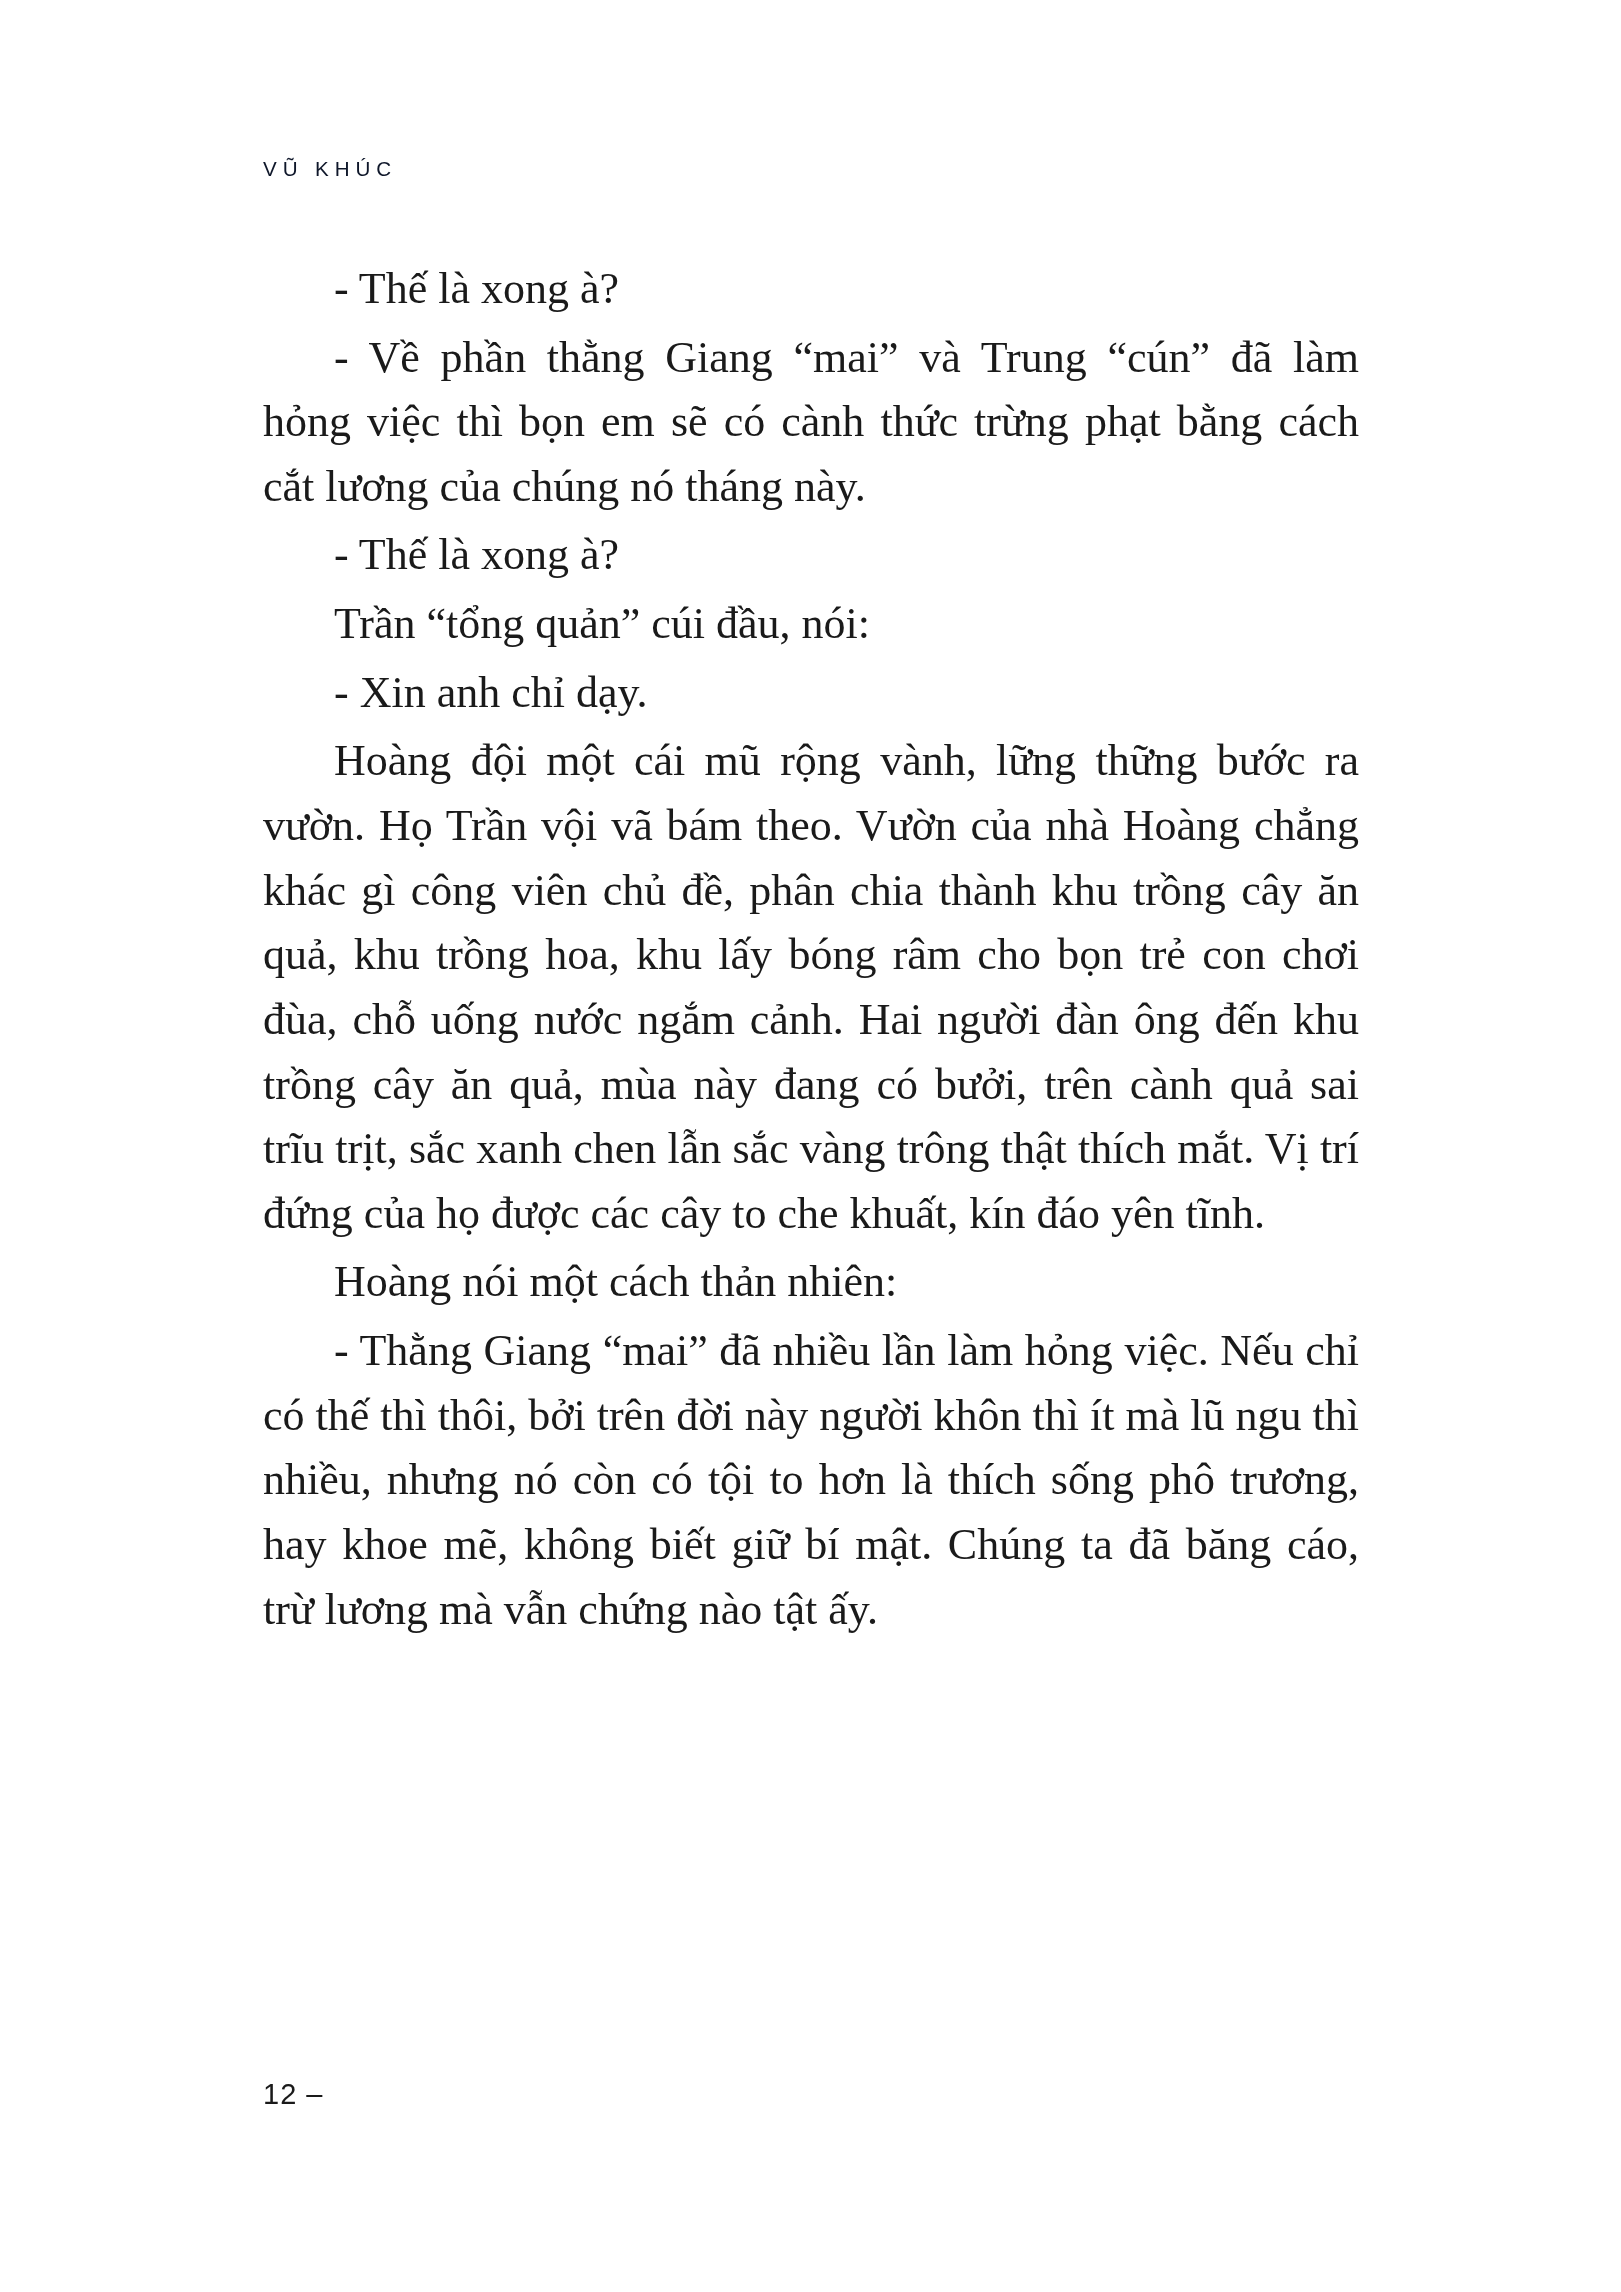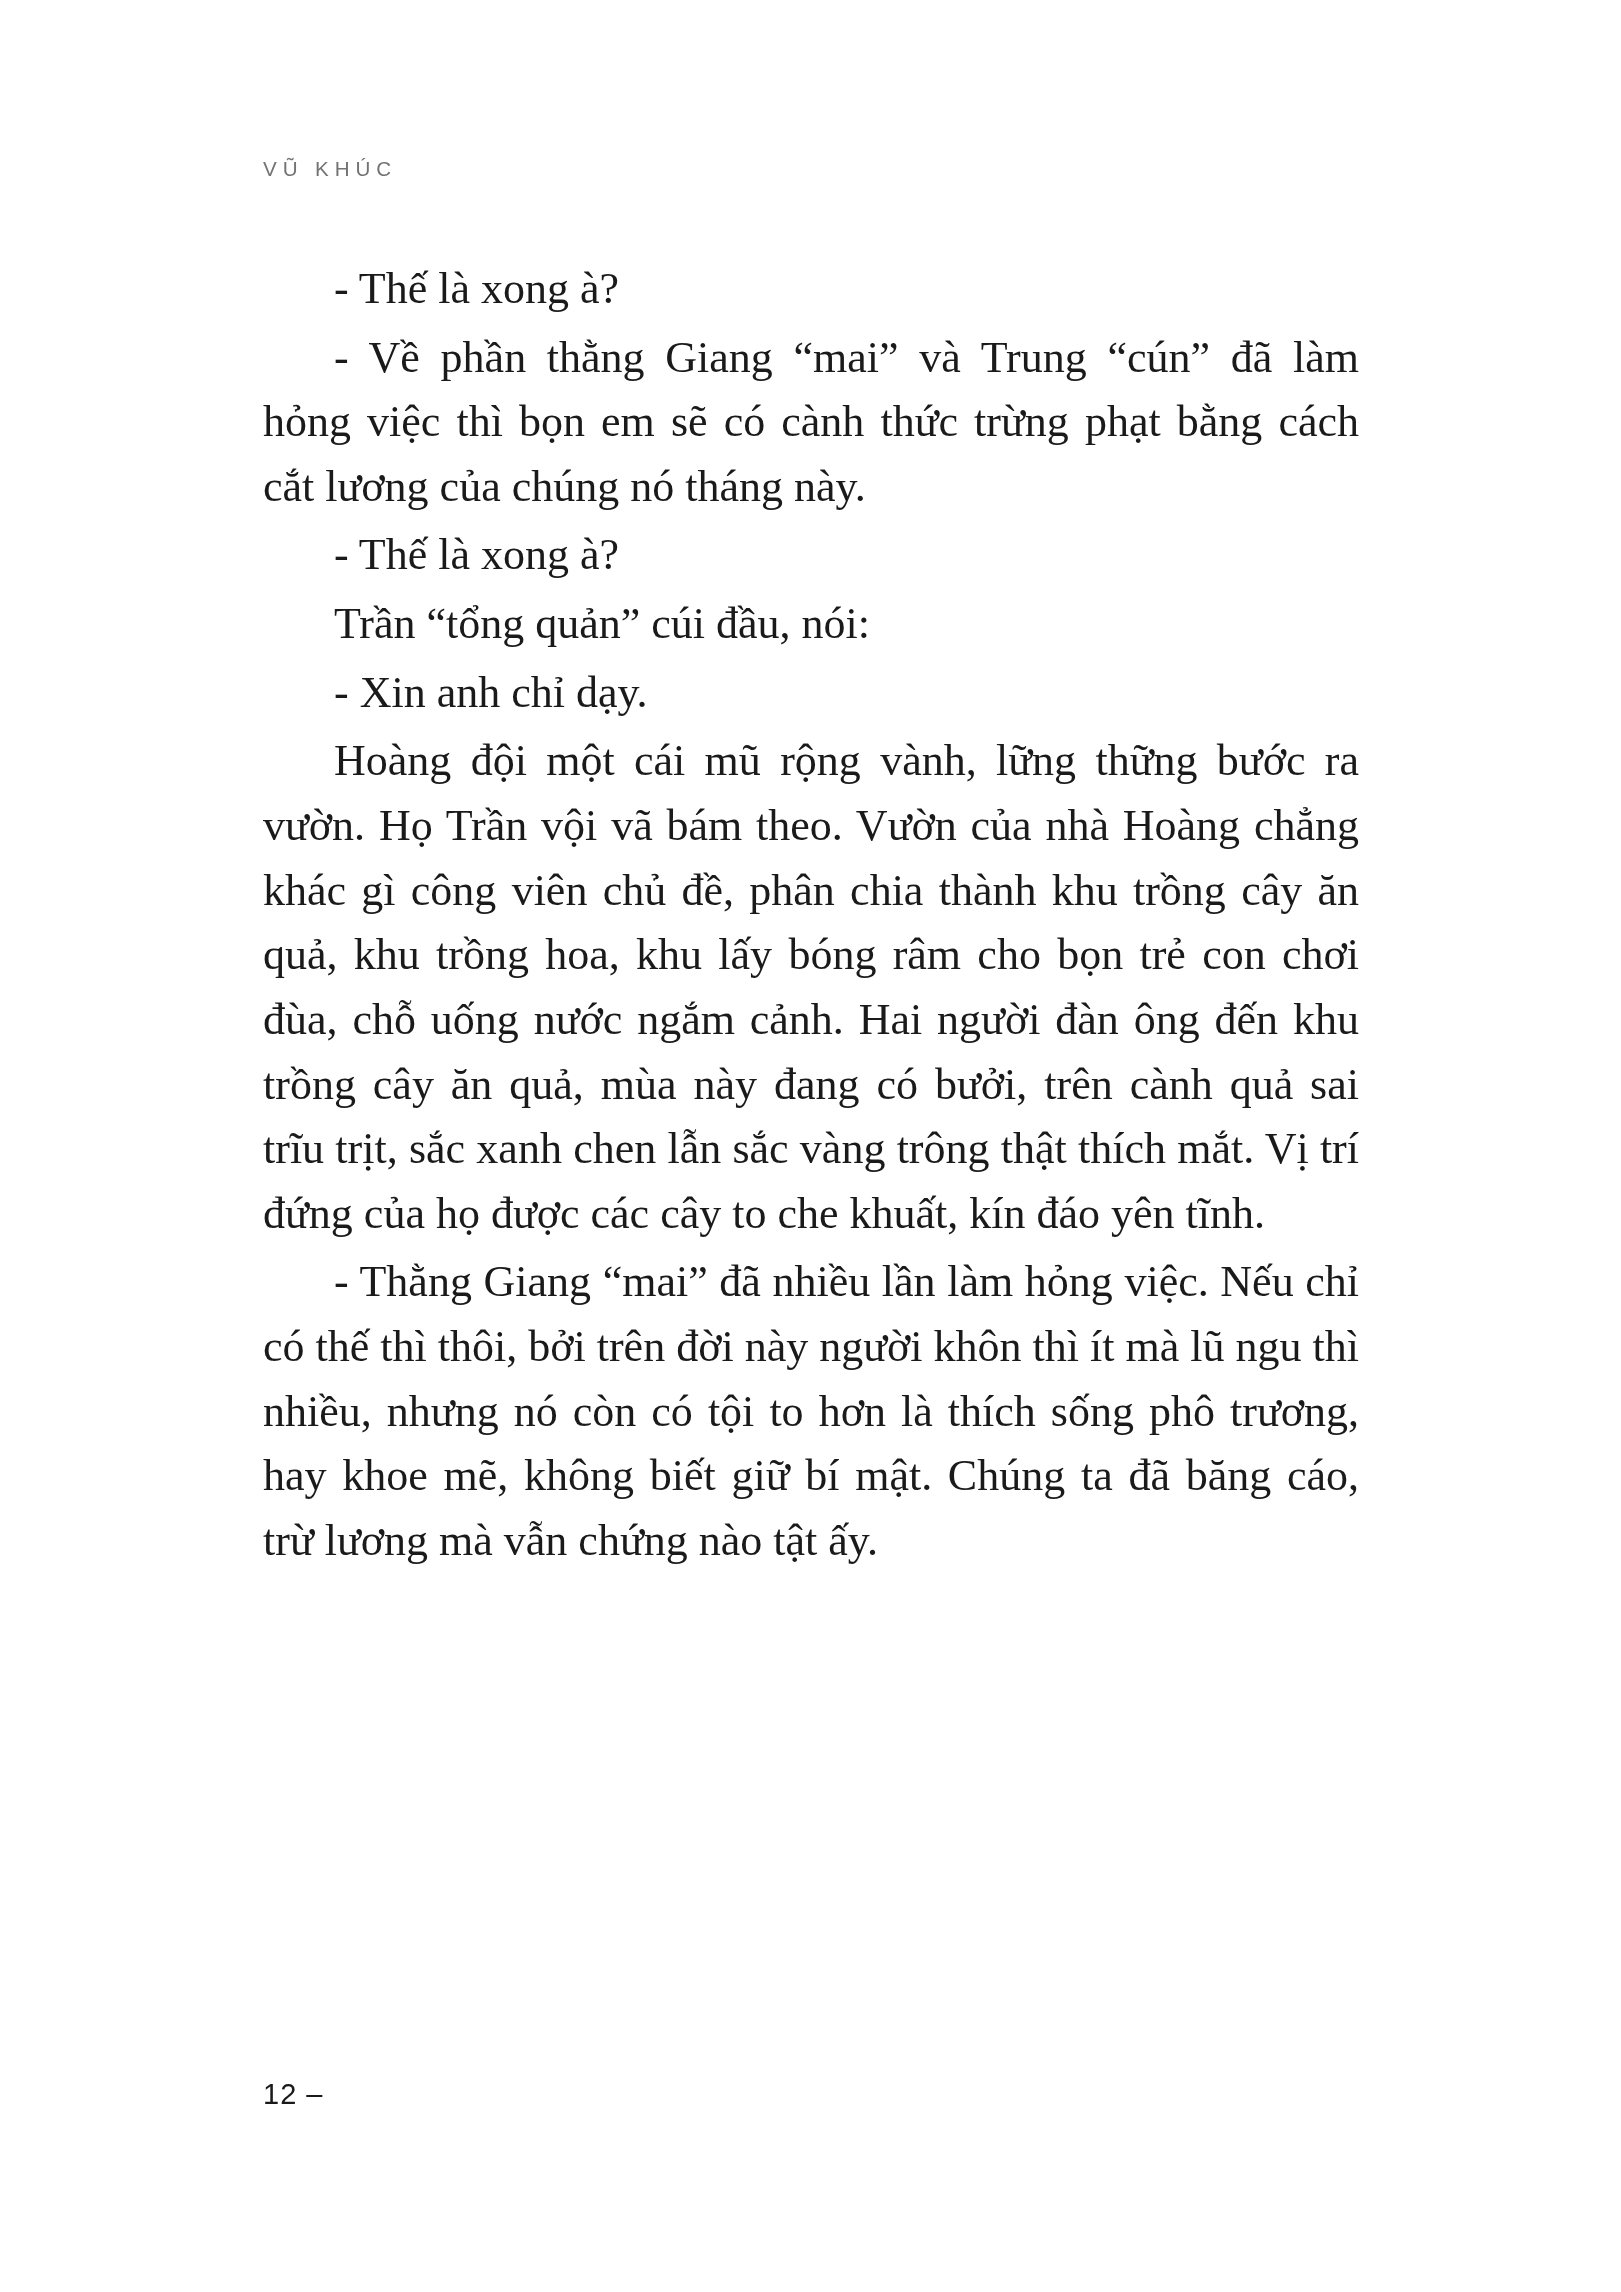--- a/index.html
+++ b/index.html
@@ -17,21 +17,21 @@
     color: #1a1a1a;
     overflow: hidden;
   }
   .running-head {
     position: absolute;
     top: 157px;
     left: 263px;
     font-family: "Liberation Sans", sans-serif;
     font-size: 20.6px;
     letter-spacing: 5.9px;
-    color: #737373;
+    color: #0f172a;
     text-transform: uppercase;
     white-space: nowrap;
   }
   .content {
     position: absolute;
     top: 257px;
     left: 263px;
     width: 1096px;
   }
   p.para {
@@ -63,19 +63,20 @@
 
   <div class="running-head">VŨ KHÚC</div>
 
   <div class="content">
     <p class="para">- Thế là xong à?</p>
     <p class="para">- Về phần thằng Giang “mai” và Trung “cún” đã làm hỏng việc thì bọn em sẽ có cành thức trừng phạt bằng cách cắt lương của chúng nó tháng này.</p>
     <p class="para">- Thế là xong à?</p>
     <p class="para">Trần “tổng quản” cúi đầu, nói:</p>
     <p class="para">- Xin anh chỉ dạy.</p>
     <p class="para">Hoàng đội một cái mũ rộng vành, lững thững bước ra vườn. Họ Trần vội vã bám theo. Vườn của nhà Hoàng chẳng khác gì công viên chủ đề, phân chia thành khu trồng cây ăn quả, khu trồng hoa, khu lấy bóng râm cho bọn trẻ con chơi đùa, chỗ uống nước ngắm cảnh. Hai người đàn ông đến khu trồng cây ăn quả, mùa này đang có bưởi, trên cành quả sai trĩu trịt, sắc xanh chen lẫn sắc vàng trông thật thích mắt. Vị trí đứng của họ được các cây to che khuất, kín đáo yên tĩnh.</p>
+    <p class="para">Hoàng nói một cách thản nhiên:</p>
     <p class="para">- Thằng Giang “mai” đã nhiều lần làm hỏng việc. Nếu chỉ có thế thì thôi, bởi trên đời này người khôn thì ít mà lũ ngu thì nhiều, nhưng nó còn có tội to hơn là thích sống phô trương, hay khoe mẽ, không biết giữ bí mật. Chúng ta đã băng cáo, trừ lương mà vẫn chứng nào tật ấy.</p>
   </div>
 
   <div class="folio">12 –</div>
 
 </div>
 
 
 </body></html>

